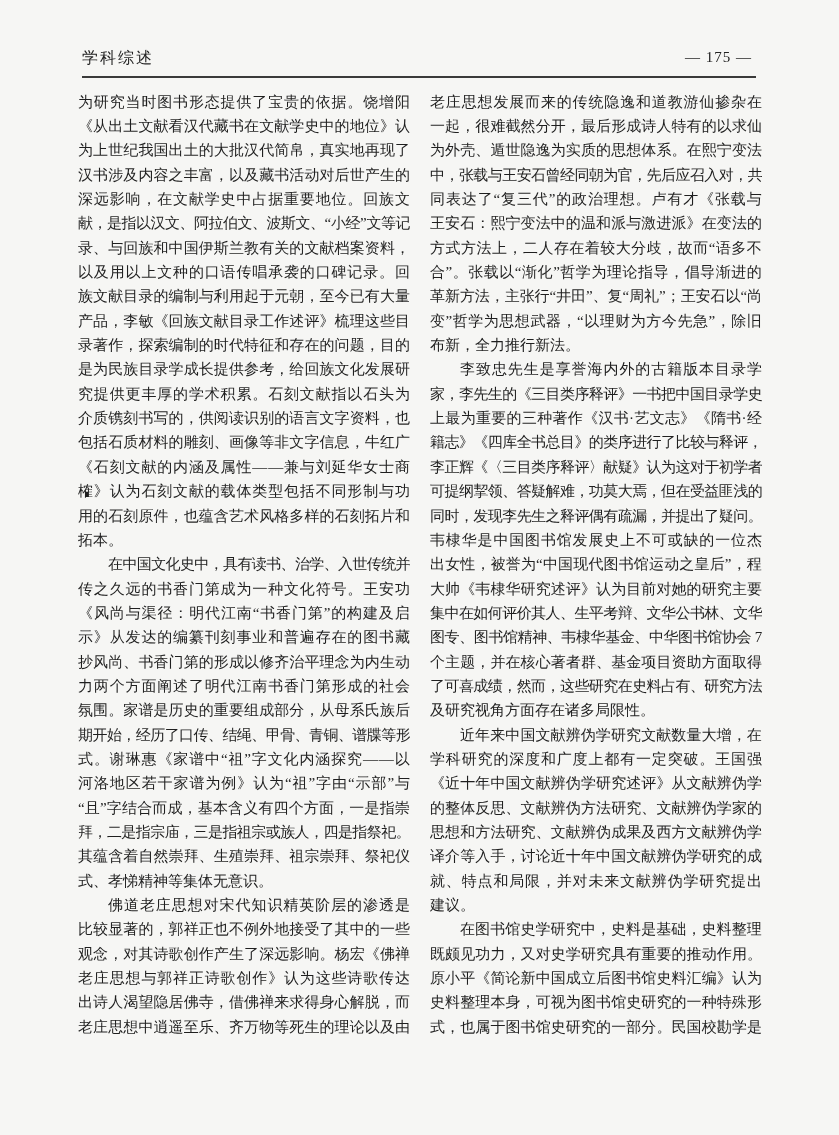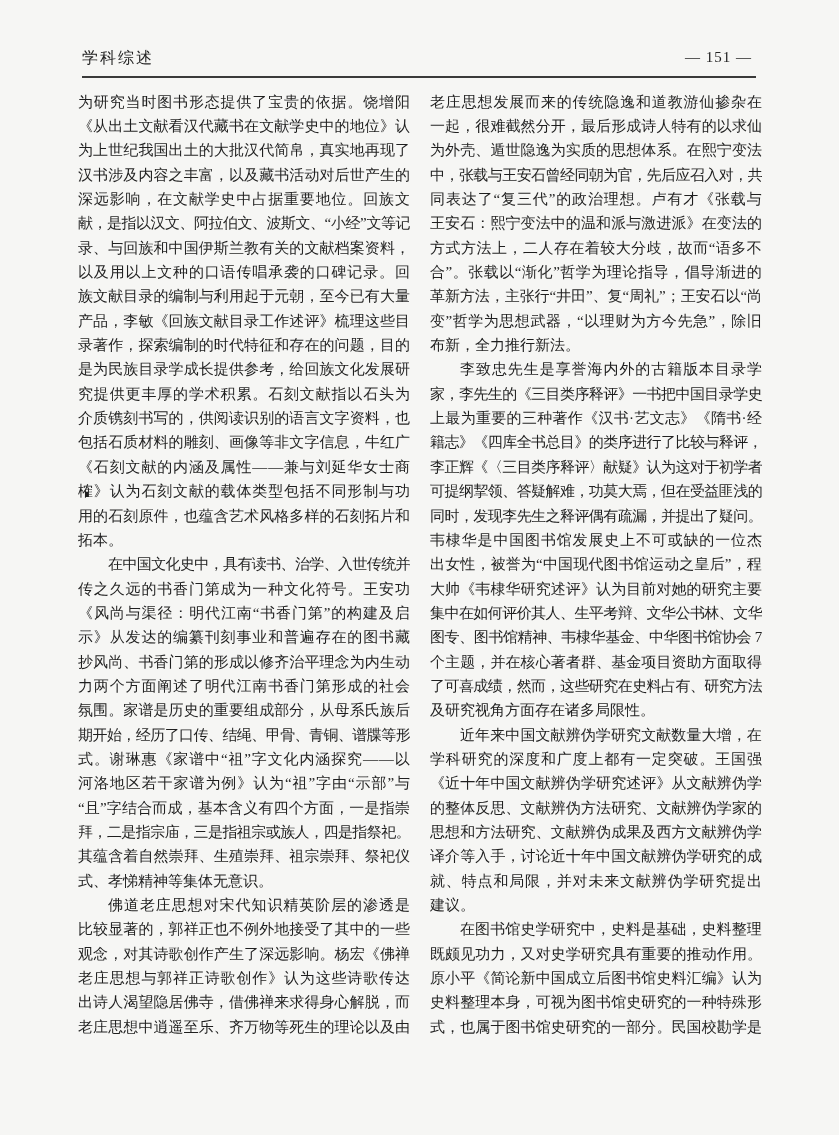--- a/index.html
+++ b/index.html
@@ -46,21 +46,21 @@
   .line.para-end { justify-content:flex-start; }
   .line.indent { padding-left:30px; }
 </style>
 </head>
 <body>
 
 <div class="page">
 
   <div class="header">
     <div class="header-title">学科综述</div>
-    <div class="header-pagenum">— 151 —</div>
+    <div class="header-pagenum">— 175 —</div>
   </div>
 
   <div class="header-rule"></div>
 
   <div class="columns">
     <div class="col">
         <div class="line">
           <span>为</span>
           <span>研</span>
           <span>究</span>

